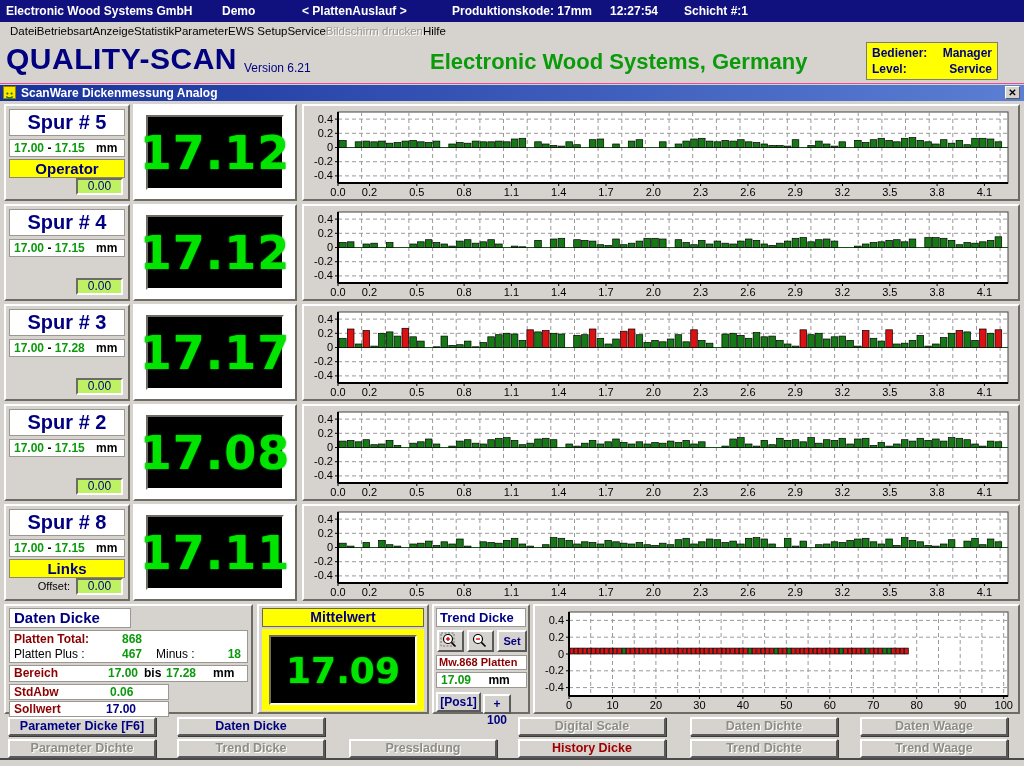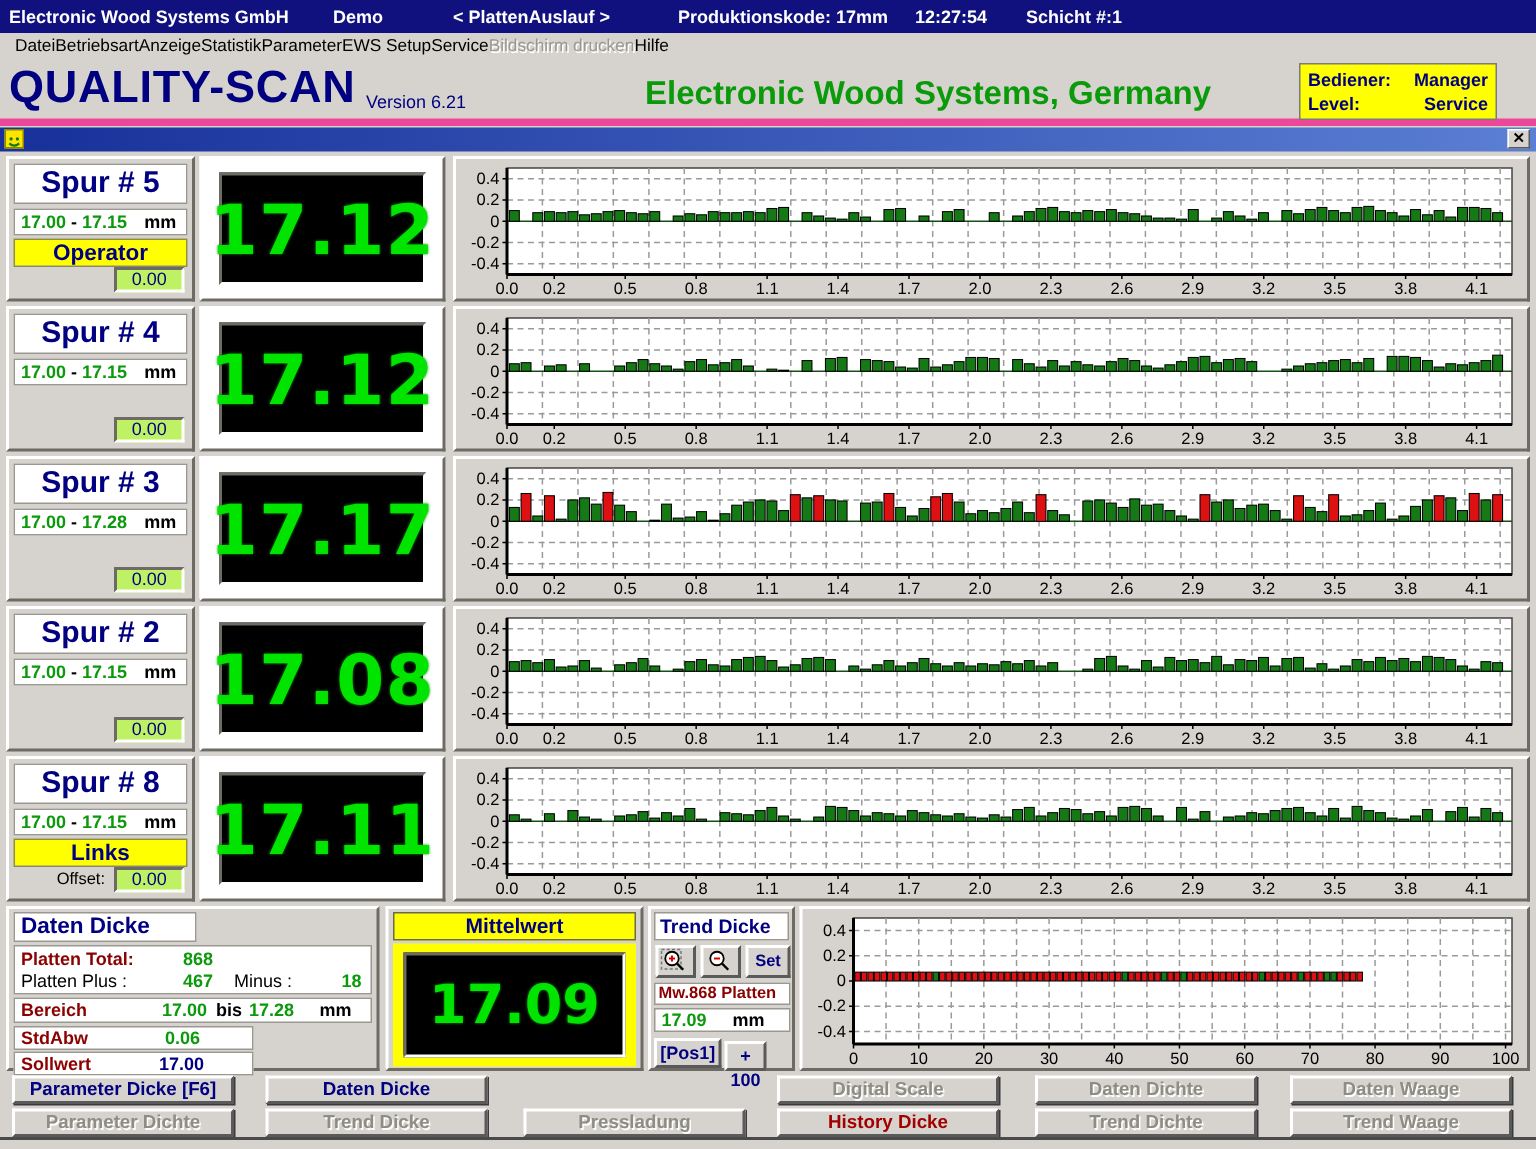--- a/index.html
+++ b/index.html
@@ -14,21 +14,21 @@
   .tb-code{left:452px;} .tb-time{left:610px;} .tb-shift{left:684px;}
 
   
   .menubar{position:absolute;top:22px;left:0;width:1024px;height:18px;background:#d6d3ce;
     display:flex;align-items:center;padding-left:10px;gap:0;font-size:11.5px;color:#000;}
   .menubar .mi{cursor:default;white-space:nowrap;}
   .menubar .mi.disabled{color:#9a9890;text-shadow:1px 1px 0 #fff;}
 
   
   .header{position:absolute;top:40px;left:0;width:1024px;height:44px;background:#d6d3ce;
-    border-bottom:5px solid #ec4899;}
+    border-bottom:1px solid #ec4899;}
   .brand{position:absolute;left:6px;top:2px;font-size:30px;font-weight:bold;color:#000080;letter-spacing:.5px;}
   .version{position:absolute;left:244px;top:21px;font-size:12px;color:#000080;}
   .company{position:absolute;left:430px;top:9px;font-size:22px;font-weight:bold;color:#0a9a0a;}
   .userbox{position:absolute;left:866px;top:2px;width:132px;height:38px;background:#ffff00;
     border:1px solid #7b7b7b;display:grid;grid-template-columns:1fr auto;padding:2px 5px;
     font-size:12px;font-weight:bold;color:#000080;line-height:16px;}
   .userbox .rt{text-align:right;}
 
   
   .wintitle{position:absolute;top:85px;left:0;width:1024px;height:16px;
@@ -160,20 +160,21 @@
   </div>
 
   <div class="wintitle"></div>
   <div class="winicon">
     <svg width="11" height="11" viewBox="0 0 11 11">
       <circle cx="3.4" cy="3.6" r="1.1" fill="#0a7a0a"></circle>
       <circle cx="7.6" cy="3.6" r="1.1" fill="#0a7a0a"></circle>
       <path d="M2.2 6.6 Q5.5 9.6 8.8 6.6" stroke="#0a7a0a" stroke-width="1.4" fill="none"></path>
     </svg>
   </div>
+  <span class="wintext">ScanWare Dickenmessung Analog</span>
   <div class="closebtn">✕</div>
 
   <div class="row r0">
     <div class="sp-info raised">
       <div class="sp-name whitebox">Spur # 5</div>
       <div class="sp-range whitebox">
         <span class="grn">17.00</span>
         <span class="blk">-</span>
         <span class="grn">17.15</span>
         <span class="unit">mm</span>

